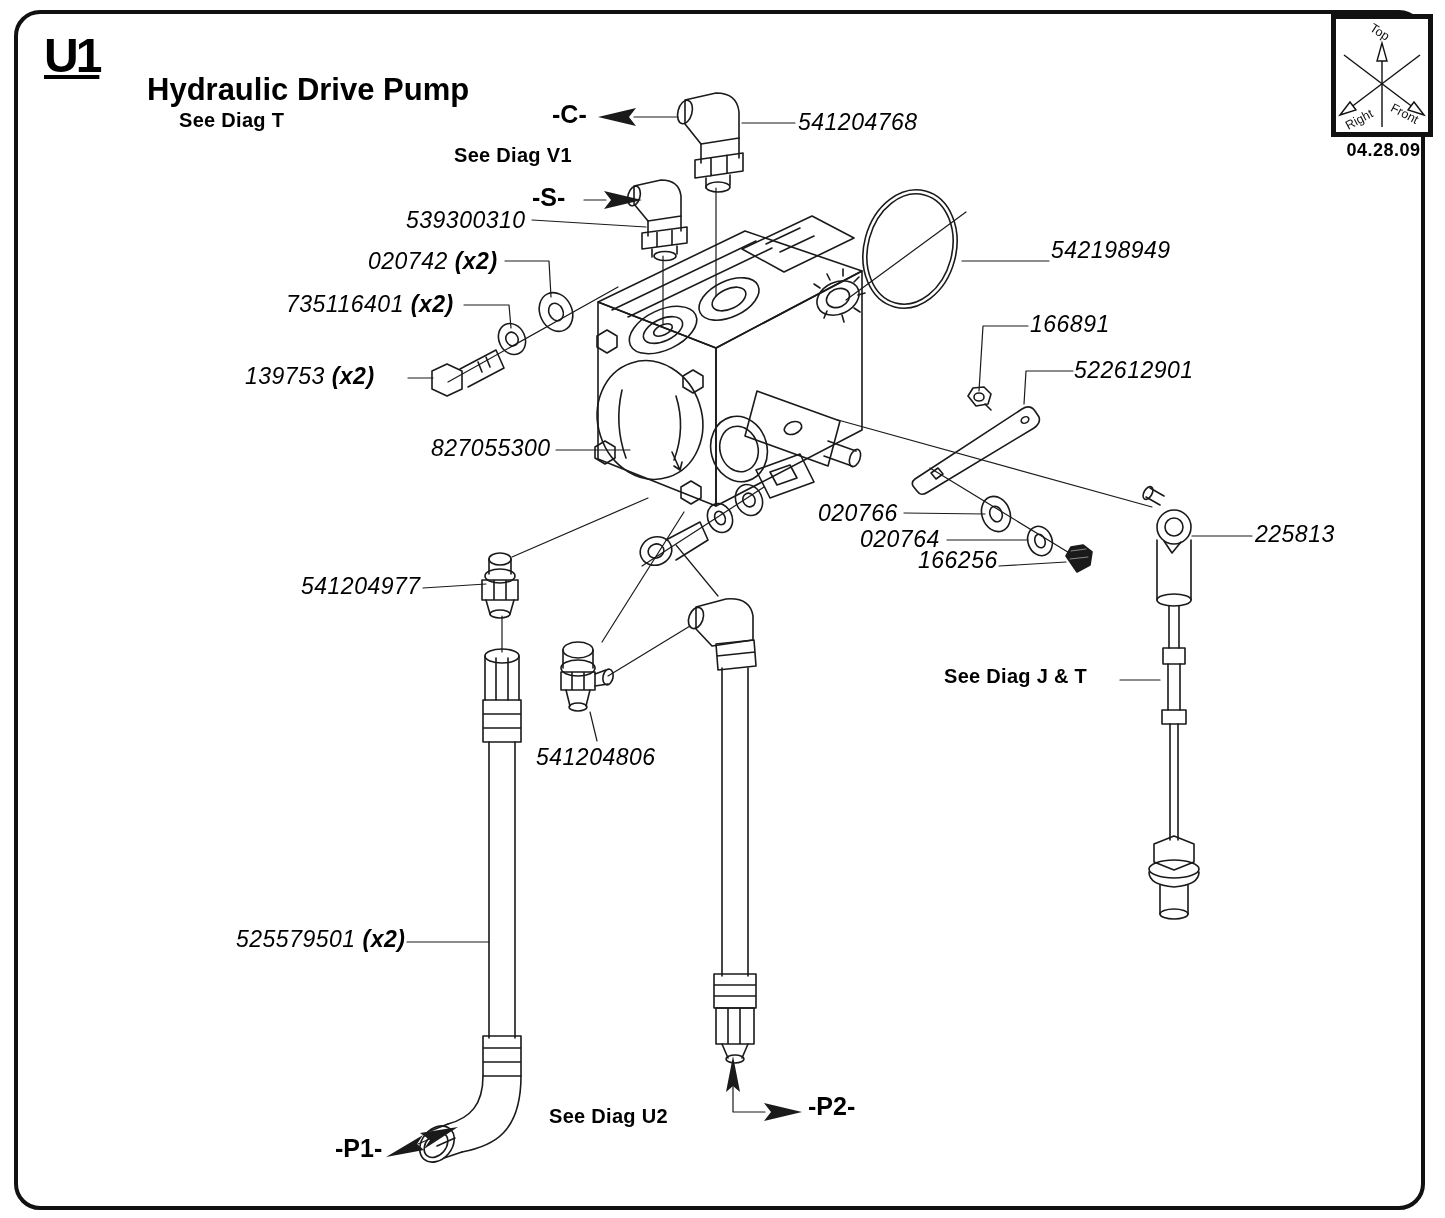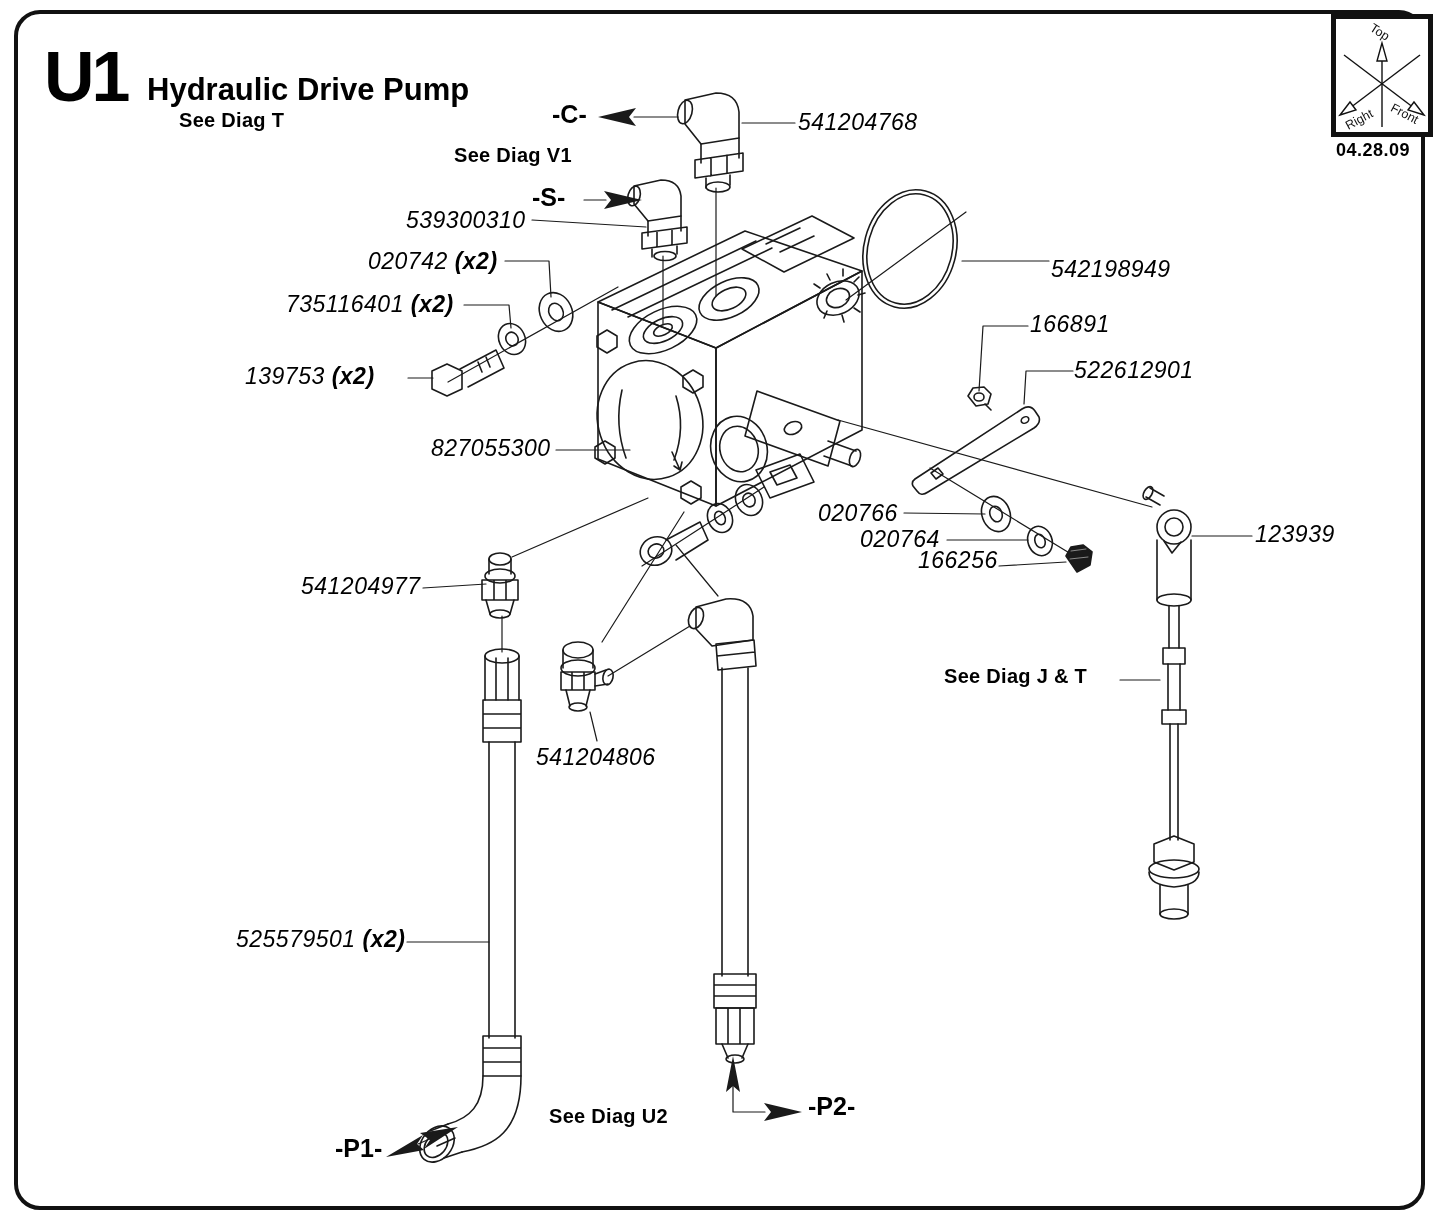--- a/index.html
+++ b/index.html
@@ -5,39 +5,39 @@
   html,body{margin:0;padding:0;}
   body{
     width:1445px;height:1218px;position:relative;background:#fff;
     font-family:"Liberation Sans",sans-serif;color:#000;overflow:hidden;
   }
   .page-border{
     position:absolute;left:14px;top:10px;width:1403px;height:1192px;
     border:4px solid #111;border-radius:26px;pointer-events:none;
   }
   .diagram-id{
-    position:absolute;left:44px;top:42px;font-size:70px;font-weight:900;
-    letter-spacing:-3px;line-height:1;
+    position:absolute;left:44px;top:32px;font-size:48px;font-weight:900;
+    letter-spacing:-3px;line-height:1;text-decoration:underline;
   }
   .diagram-title{
     position:absolute;left:147px;top:60px;font-size:31px;font-weight:bold;
     letter-spacing:0px;white-space:nowrap;margin-top:12px;
   }
   .plabel{
     position:absolute;font-size:23px;white-space:nowrap;letter-spacing:.5px;font-style:italic;
   }
   .plabel .b{font-weight:bold;}
   .note{position:absolute;font-size:20px;font-weight:bold;white-space:nowrap;letter-spacing:.3px;}
   .port{position:absolute;font-size:25px;font-weight:bold;white-space:nowrap;}
   .compass-box{
     position:absolute;left:1331px;top:14px;width:102px;height:123px;
     border:5px solid #111;background:#fff;box-sizing:border-box;
   }
   .rev-date{
-    position:absolute;left:1336px;top:140px;width:95px;text-align:left;
+    position:absolute;left:1336px;top:140px;width:95px;text-align:center;
     font-size:18px;font-weight:bold;letter-spacing:.5px;
   }
   svg{display:block;}
   #art{position:absolute;left:0;top:0;}
 </style>
 </head>
 <body>
 
 <div class="page-border"></div>
 
@@ -290,27 +290,27 @@
 <div class="port" style="left:532px;top:183px">-S-</div>
 <div class="port" style="left:335px;top:1134px">-P1-</div>
 <div class="port" style="left:808px;top:1092px">-P2-</div>
 
 <div class="plabel" style="left:798px;top:109px"><span>541204768</span></div>
 <div class="plabel" style="left:406px;top:207px"><span>539300310</span></div>
 <div class="plabel" style="left:368px;top:248px"><span>020742</span> <span class="b">(x2)</span></div>
 <div class="plabel" style="left:286px;top:291px"><span>735116401</span> <span class="b">(x2)</span></div>
 <div class="plabel" style="left:245px;top:363px"><span>139753</span> <span class="b">(x2)</span></div>
 <div class="plabel" style="left:431px;top:435px"><span>827055300</span></div>
-<div class="plabel" style="left:1051px;top:256px"><span>542198949</span></div>
+<div class="plabel" style="left:1051px;top:237px"><span>542198949</span></div>
 <div class="plabel" style="left:1030px;top:311px"><span>166891</span></div>
 <div class="plabel" style="left:1074px;top:357px"><span>522612901</span></div>
 <div class="plabel" style="left:818px;top:500px"><span>020766</span></div>
 <div class="plabel" style="left:860px;top:526px"><span>020764</span></div>
 <div class="plabel" style="left:918px;top:547px"><span>166256</span></div>
-<div class="plabel" style="left:1255px;top:521px"><span>123939</span></div>
+<div class="plabel" style="left:1255px;top:521px"><span>225813</span></div>
 <div class="plabel" style="left:301px;top:573px"><span>541204977</span></div>
 <div class="plabel" style="left:536px;top:744px"><span>541204806</span></div>
 <div class="plabel" style="left:236px;top:926px"><span>525579501</span> <span class="b">(x2)</span></div>
 
 <div class="compass-box">
   <svg width="92" height="113" viewBox="0 0 92 113">
     <g stroke="#111" fill="none" stroke-width="1.4">
       <path d="M46,40 V108"></path>
       <path d="M84,36 L10,92"></path>
       <path d="M8,36 L82,92"></path>

